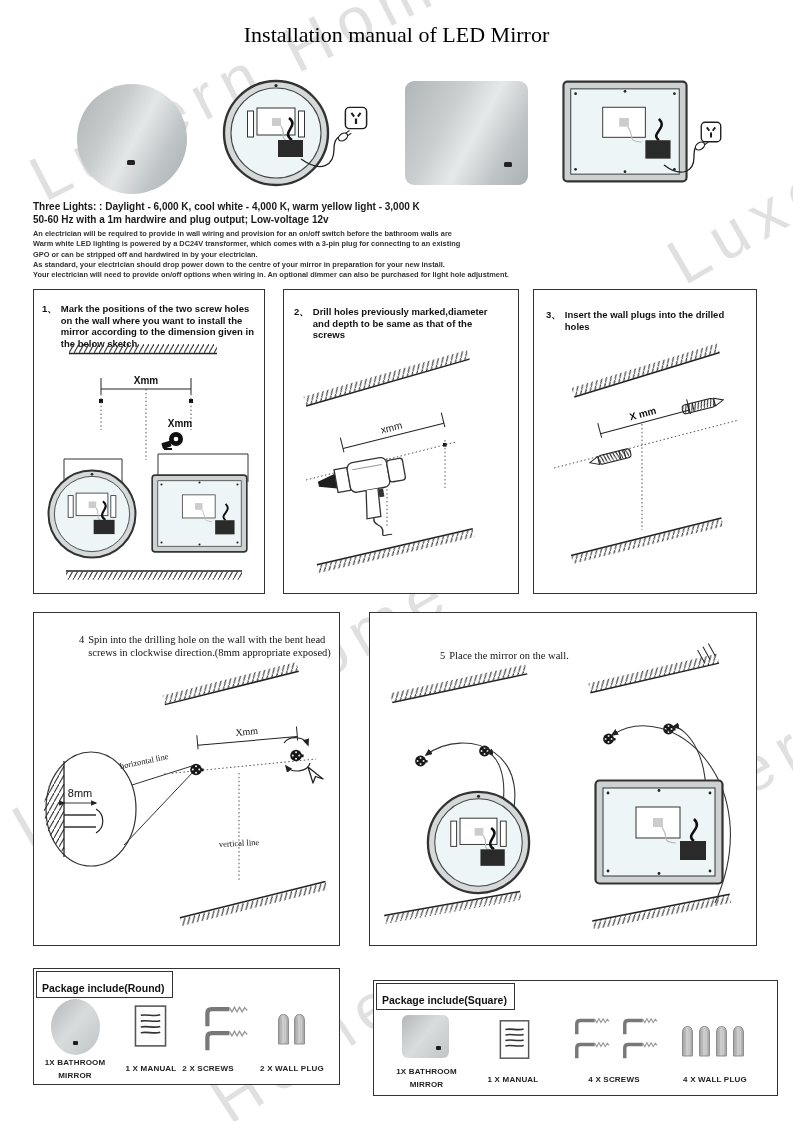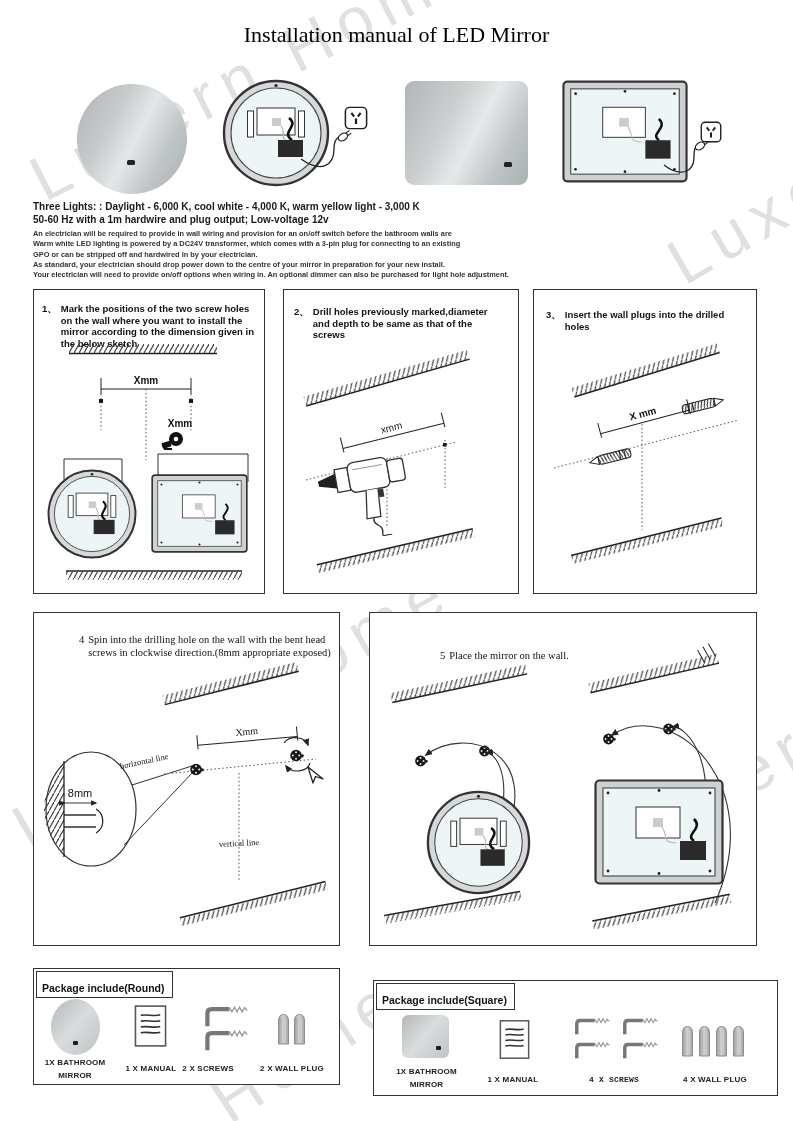--- a/index.html
+++ b/index.html
@@ -433,17 +433,17 @@
       <use href="#sym-pkg-plug" x="1" y="0" width="13" height="32"></use>
       <use href="#sym-pkg-plug" x="18" y="0" width="13" height="32"></use>
       <use href="#sym-pkg-plug" x="35" y="0" width="13" height="32"></use>
       <use href="#sym-pkg-plug" x="52" y="0" width="13" height="32"></use>
     </svg>
     <div class="cap" style="left:10px;top:84px;width:85px;">
       <div>1X BATHROOM</div>
       <div>MIRROR</div>
     </div>
     <div class="cap" style="left:104px;top:92px;width:70px;">1 X MANUAL</div>
-    <div class="cap" style="left:204px;top:92px;width:72px;font-family:Liberation Mono, monospace;">4 X SCREWS</div>
+    <div class="cap" style="left:204px;top:92px;width:72px;">4 X SCREWS</div>
     <div class="cap" style="left:298px;top:92px;width:86px;">4 X WALL PLUG</div>
   </div>
 
 </div>
 
 </body></html>

